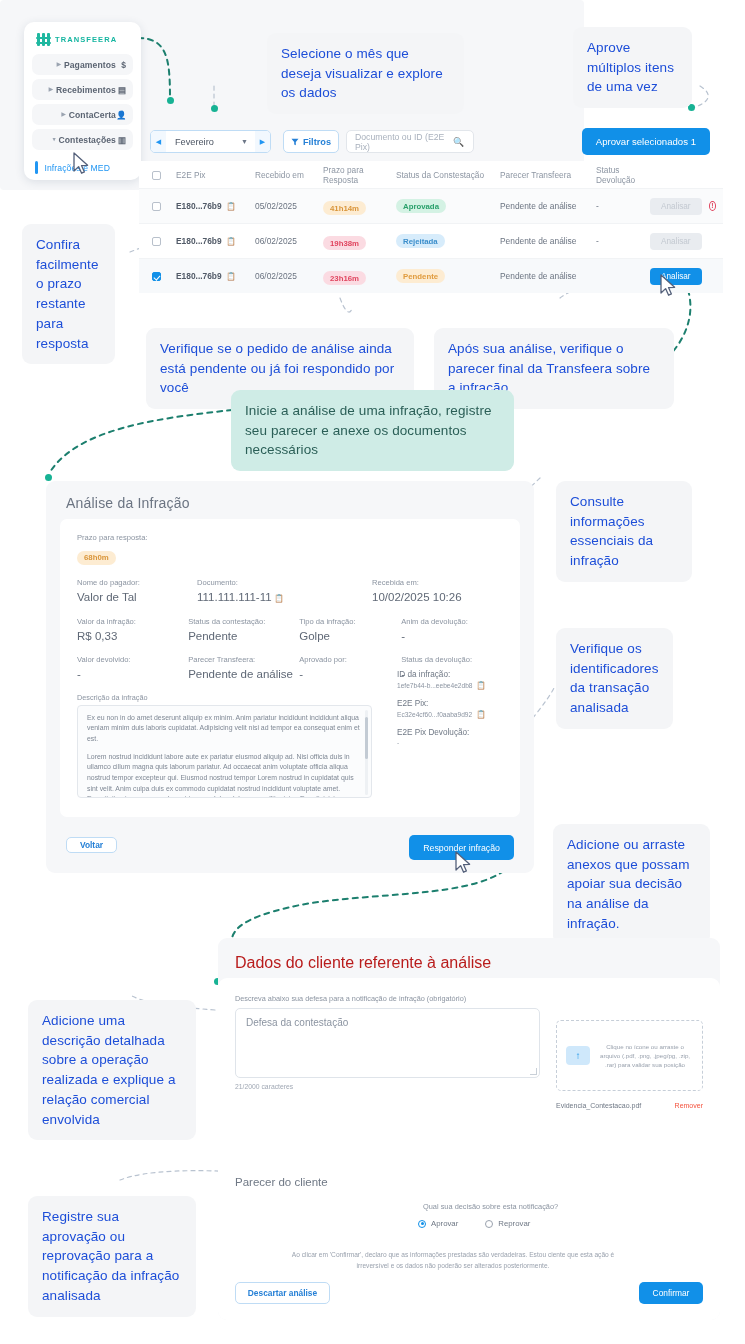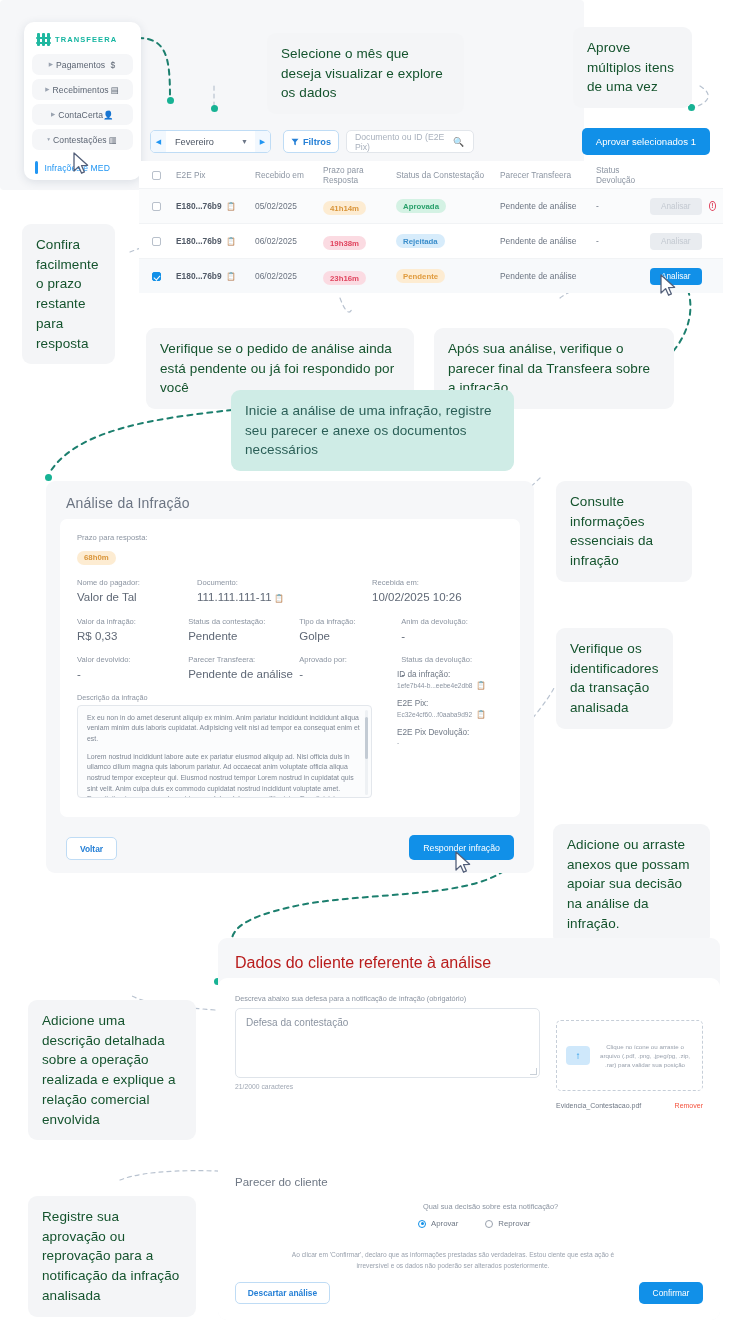--- a/index.html
+++ b/index.html
@@ -11,21 +11,21 @@
   }
   #stage { position: relative; width: 745px; height: 1344px; }
 
   .abs { position: absolute; }
 
   
   .callout {
     position: absolute;
     background: #f4f5f7;
     border-radius: 9px;
-    color: #14532d;
+    color: #1d4ed8;
     font-size: 13.5px;
     line-height: 1.46;
     padding: 11px 14px;
     letter-spacing: .1px;
   }
   .callout.teal { background: #cfece6; color: #2b5f57; }
 
   
   #sidebar {
     left: 24px; top: 22px; width: 117px; height: 158px;
@@ -39,24 +39,25 @@
     position: absolute; background: #1fb8a0; border-radius: 1px;
   }
   .brand-mark i.a { left: 1px; top: 0; width: 2.6px; height: 13px; }
   .brand-mark i.b { left: 6px; top: 0; width: 2.6px; height: 13px; }
   .brand-mark i.c { left: 11px; top: 0; width: 2.6px; height: 13px; }
   .brand-mark i.d { left: 0; top: 4px; width: 15px; height: 2.2px; }
   .brand-mark i.e { left: 0; top: 8.5px; width: 15px; height: 2.2px; }
   .brand-text { color: #14b5a0; font-size: 7.5px; font-weight: bold; letter-spacing: 1.1px; }
 
   .nav-item {
-    display: flex; align-items: center; justify-content: center;
+    display: flex; align-items: center; justify-content: flex-end;
     background: #f5f6f8; border-radius: 7px;
     margin-bottom: 4px; padding: 5px 7px 5px 6px;
     height: 21px;
+    font-weight: bold;
   }
   .nav-left { display: flex; align-items: center; gap: 3px; }
   .nav-caret { font-size: 5.5px; color: #9aa3b0; line-height: 1; }
   .nav-label { font-size: 8.6px; color: #5b6472; letter-spacing: .1px; }
   .nav-ic { font-size: 8.5px; color: #5b6472; width: 10px; text-align: right; }
 
   .nav-sub { display: flex; align-items: center; padding: 7px 4px 4px 3px; position: relative; }
   .nav-sub .bar { width: 2.5px; height: 13px; background: #2196f3; border-radius: 2px; margin-right: 7px; }
   .nav-sub .nav-label { color: #2196f3; font-size: 8.6px; }
 
@@ -196,21 +197,21 @@
     background: #eef1f4; border-radius: 2px;
   }
   .scrollbar i { position: absolute; left: 0; top: 7px; width: 3.5px; height: 42px; background: #c3cbd4; border-radius: 2px; }
 
   .ids { position: absolute; right: 17px; top: 189px; width: 120px; }
   .ids .il { font-size: 8.2px; color: #6f7885; margin-bottom: 2px; }
   .ids .iv { font-size: 6.6px; color: #8b94a1; margin-bottom: 9px; display: flex; align-items: center; gap: 4px; }
 
   .m-foot { position: absolute; left: 14px; bottom: 14px; width: 460px; height: 22px; }
   .btn-voltar {
-    position: absolute; left: 6px; top: 0; height: 23px; width: 51px;
+    position: absolute; left: 6px; top: 0; height: 16px; width: 51px;
     border: 1px solid #bfdcf5; border-radius: 5px; background: #fff;
     color: #2680d6; font-size: 8.4px; font-weight: bold;
     display: flex; align-items: center; justify-content: center;
   }
   .btn-responder {
     position: absolute; right: 6px; top: -2px; height: 25px; padding: 0 14px;
     background: #1190e8; color: #fff; border-radius: 5px; font-size: 8.8px;
     display: flex; align-items: center;
   }
 

